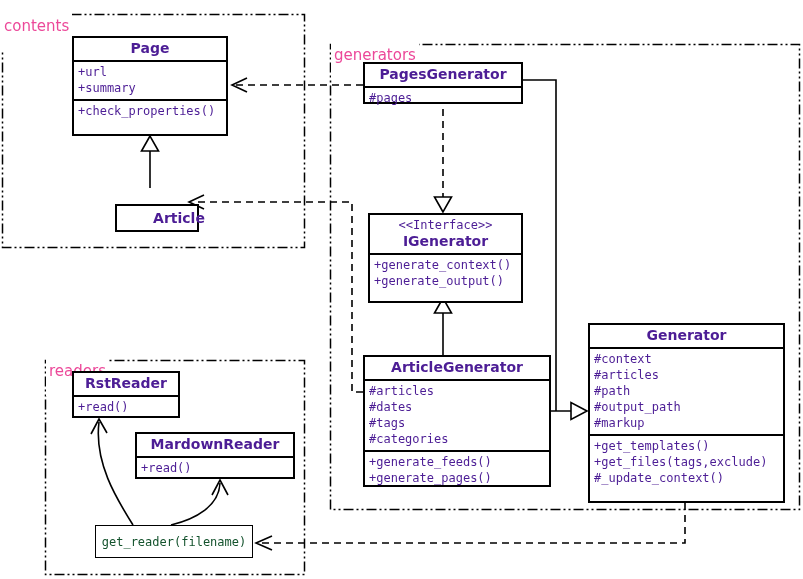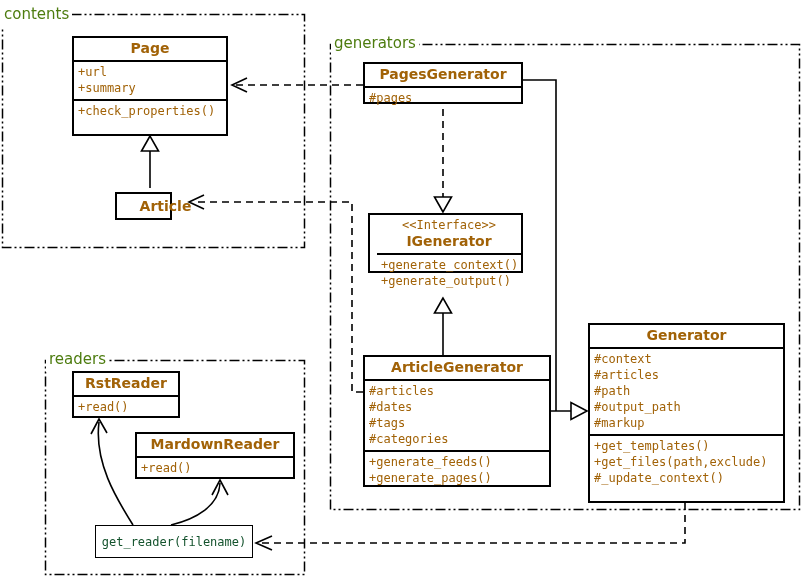--- a/index.html
+++ b/index.html
@@ -8,26 +8,26 @@
     font-family:"DejaVu Sans", sans-serif; overflow:hidden;
   }
   svg.wires { position:absolute; left:0; top:0; }
   .pkg { fill:none; stroke:#000; stroke-width:1.5; stroke-dasharray:10 3 2 3 2 3; }
   .solid   { stroke:#000; stroke-width:1.6; fill:none; }
   .dashed  { stroke:#000; stroke-width:1.6; fill:none; stroke-dasharray:7 5; }
   .hollow  { fill:#fff; stroke:#000; stroke-width:1.6; }
   .openhead{ fill:none; stroke:#000; stroke-width:1.6; }
 
   .pkg-label {
-    position:absolute; font:15px/18px "DejaVu Sans", sans-serif; color:#4d7c0f;
-    background:#fff; padding:4px 3px; white-space:nowrap;
+    position:absolute; font:15px/18px "DejaVu Sans", sans-serif; color:#ec4899;
+    background:#fff; padding:16px 3px; white-space:nowrap;
   }
   .cls {
     position:absolute; background:#fff; border:2px solid #000; box-sizing:border-box;
-    color:#a16207;
+    color:#4c1d95;
   }
   .cls-title {
     font-weight:bold; font-size:14px; line-height:17px; text-align:center;
     padding:2px 2px 3px; white-space:nowrap;
   }
   .stereo {
     font:12px/15px "DejaVu Sans Mono", monospace; text-align:center; padding-top:3px;
     white-space:nowrap;
   }
   .sec { border-top:2px solid #000; padding:2px 4px 3px; }
@@ -87,32 +87,32 @@
     <div class="cls-title">Page</div>
     <div class="sec">
       <div class="mem">+url</div>
       <div class="mem">+summary</div>
     </div>
     <div class="sec">
       <div class="mem">+check_properties()</div>
     </div>
   </div>
 
-  <div class="cls simple" style="left:115px; top:192px; width:57px; height:28px;padding-left:44px;">
+  <div class="cls simple" style="left:115px; top:204px; width:84px; height:28px;padding-left:44px;">
     <div class="cls-title" style="padding:0;">Article</div>
   </div>
 
   <div class="cls" style="left:363px; top:62px; width:160px; height:42px;">
     <div class="cls-title">PagesGenerator</div>
     <div class="sec">
       <div class="mem">#pages</div>
     </div>
   </div>
 
-  <div class="cls" style="left:368px; top:213px; width:155px; height:60px;padding-left:7px;">
+  <div class="cls" style="left:368px; top:213px; width:155px; height:90px;">
     <div class="stereo">&lt;&lt;Interface&gt;&gt;</div>
     <div class="cls-title" style="padding-top:0;">IGenerator</div>
     <div class="sec">
       <div class="mem">+generate_context()</div>
       <div class="mem">+generate_output()</div>
     </div>
   </div>
 
   <div class="cls" style="left:363px; top:355px; width:188px; height:132px;">
     <div class="cls-title">ArticleGenerator</div>
@@ -132,21 +132,21 @@
     <div class="cls-title">Generator</div>
     <div class="sec">
       <div class="mem">#context</div>
       <div class="mem">#articles</div>
       <div class="mem">#path</div>
       <div class="mem">#output_path</div>
       <div class="mem">#markup</div>
     </div>
     <div class="sec">
       <div class="mem">+get_templates()</div>
-      <div class="mem">+get_files(path,exclude)</div>
+      <div class="mem">+get_files(tags,exclude)</div>
       <div class="mem">#_update_context()</div>
     </div>
   </div>
 
   <div class="cls" style="left:72px; top:371px; width:108px; height:47px;">
     <div class="cls-title">RstReader</div>
     <div class="sec">
       <div class="mem">+read()</div>
     </div>
   </div>

